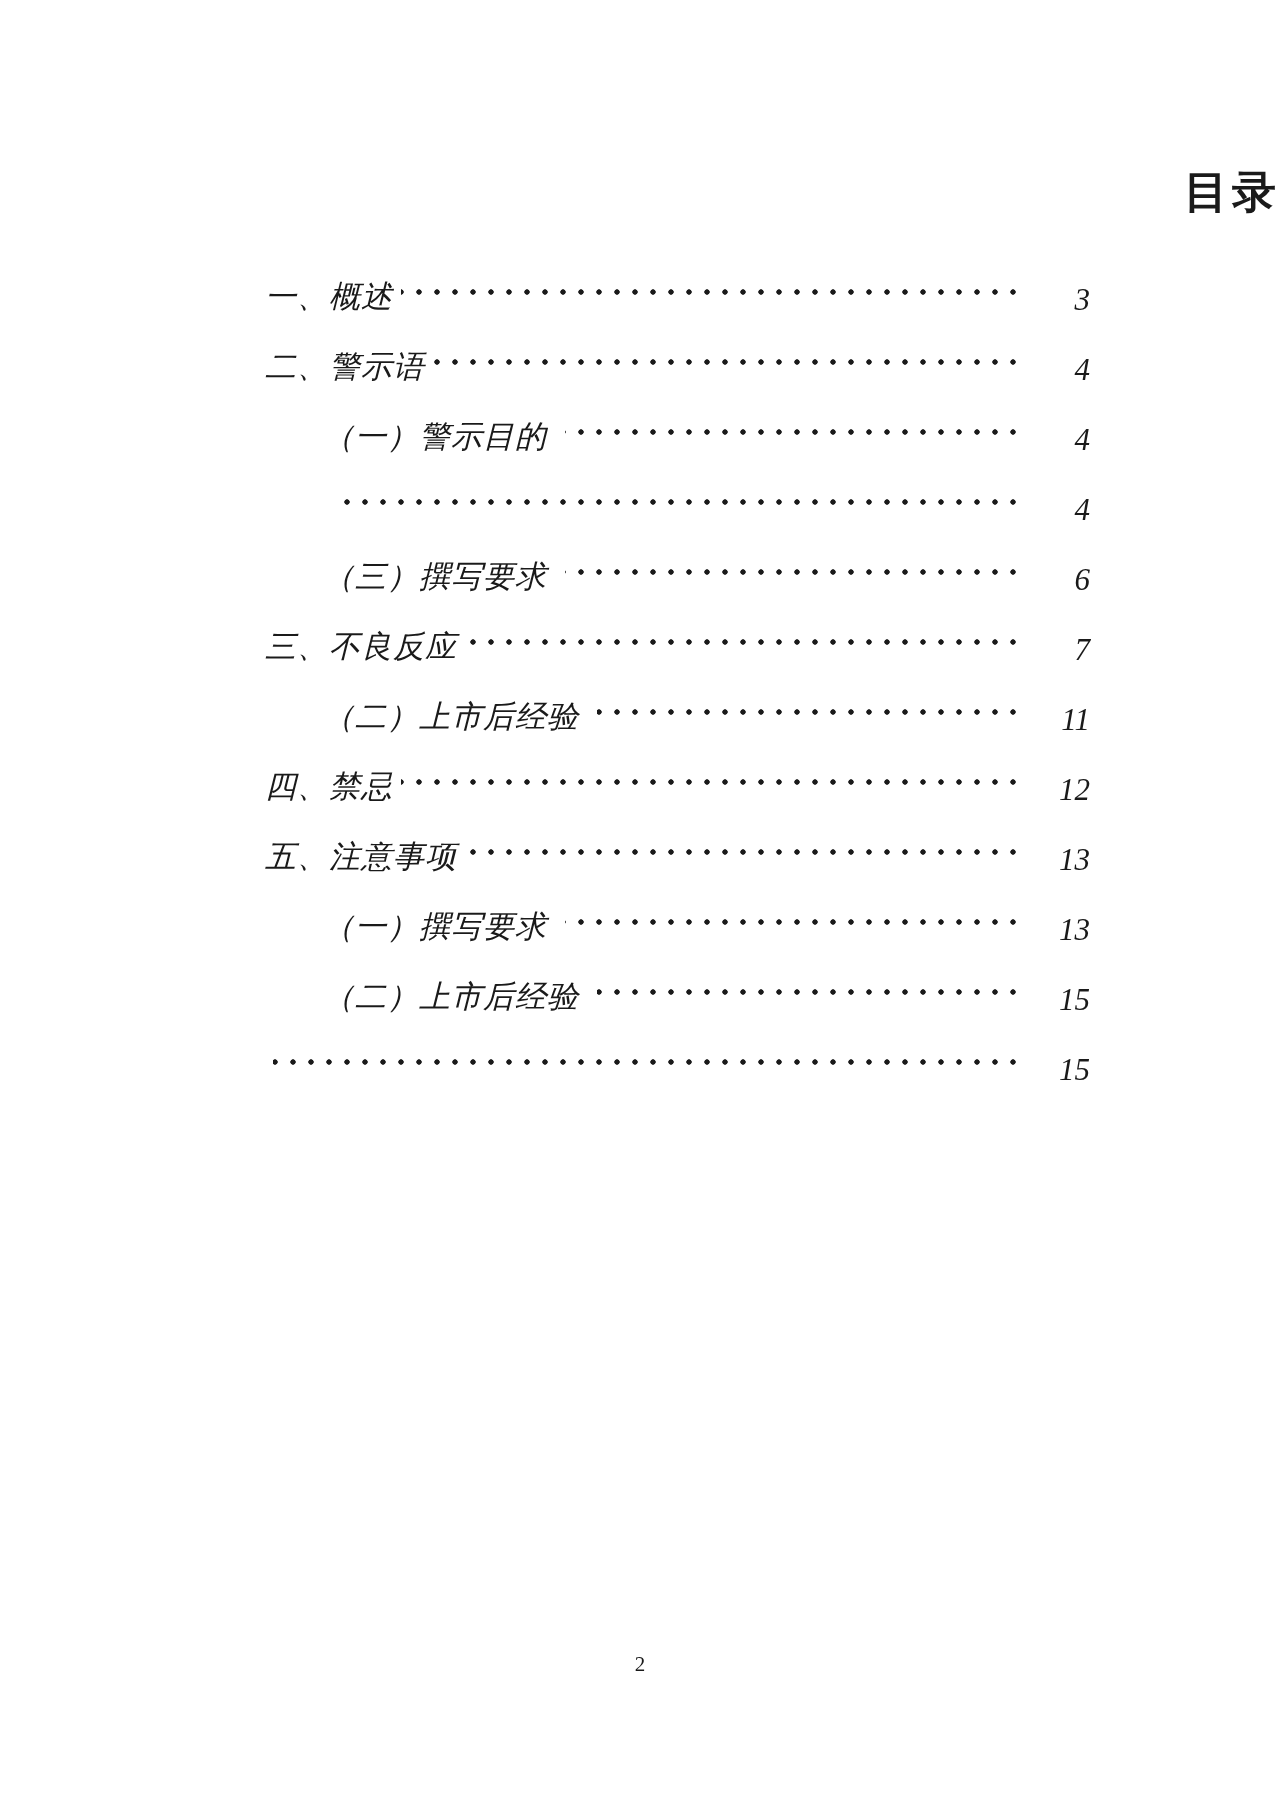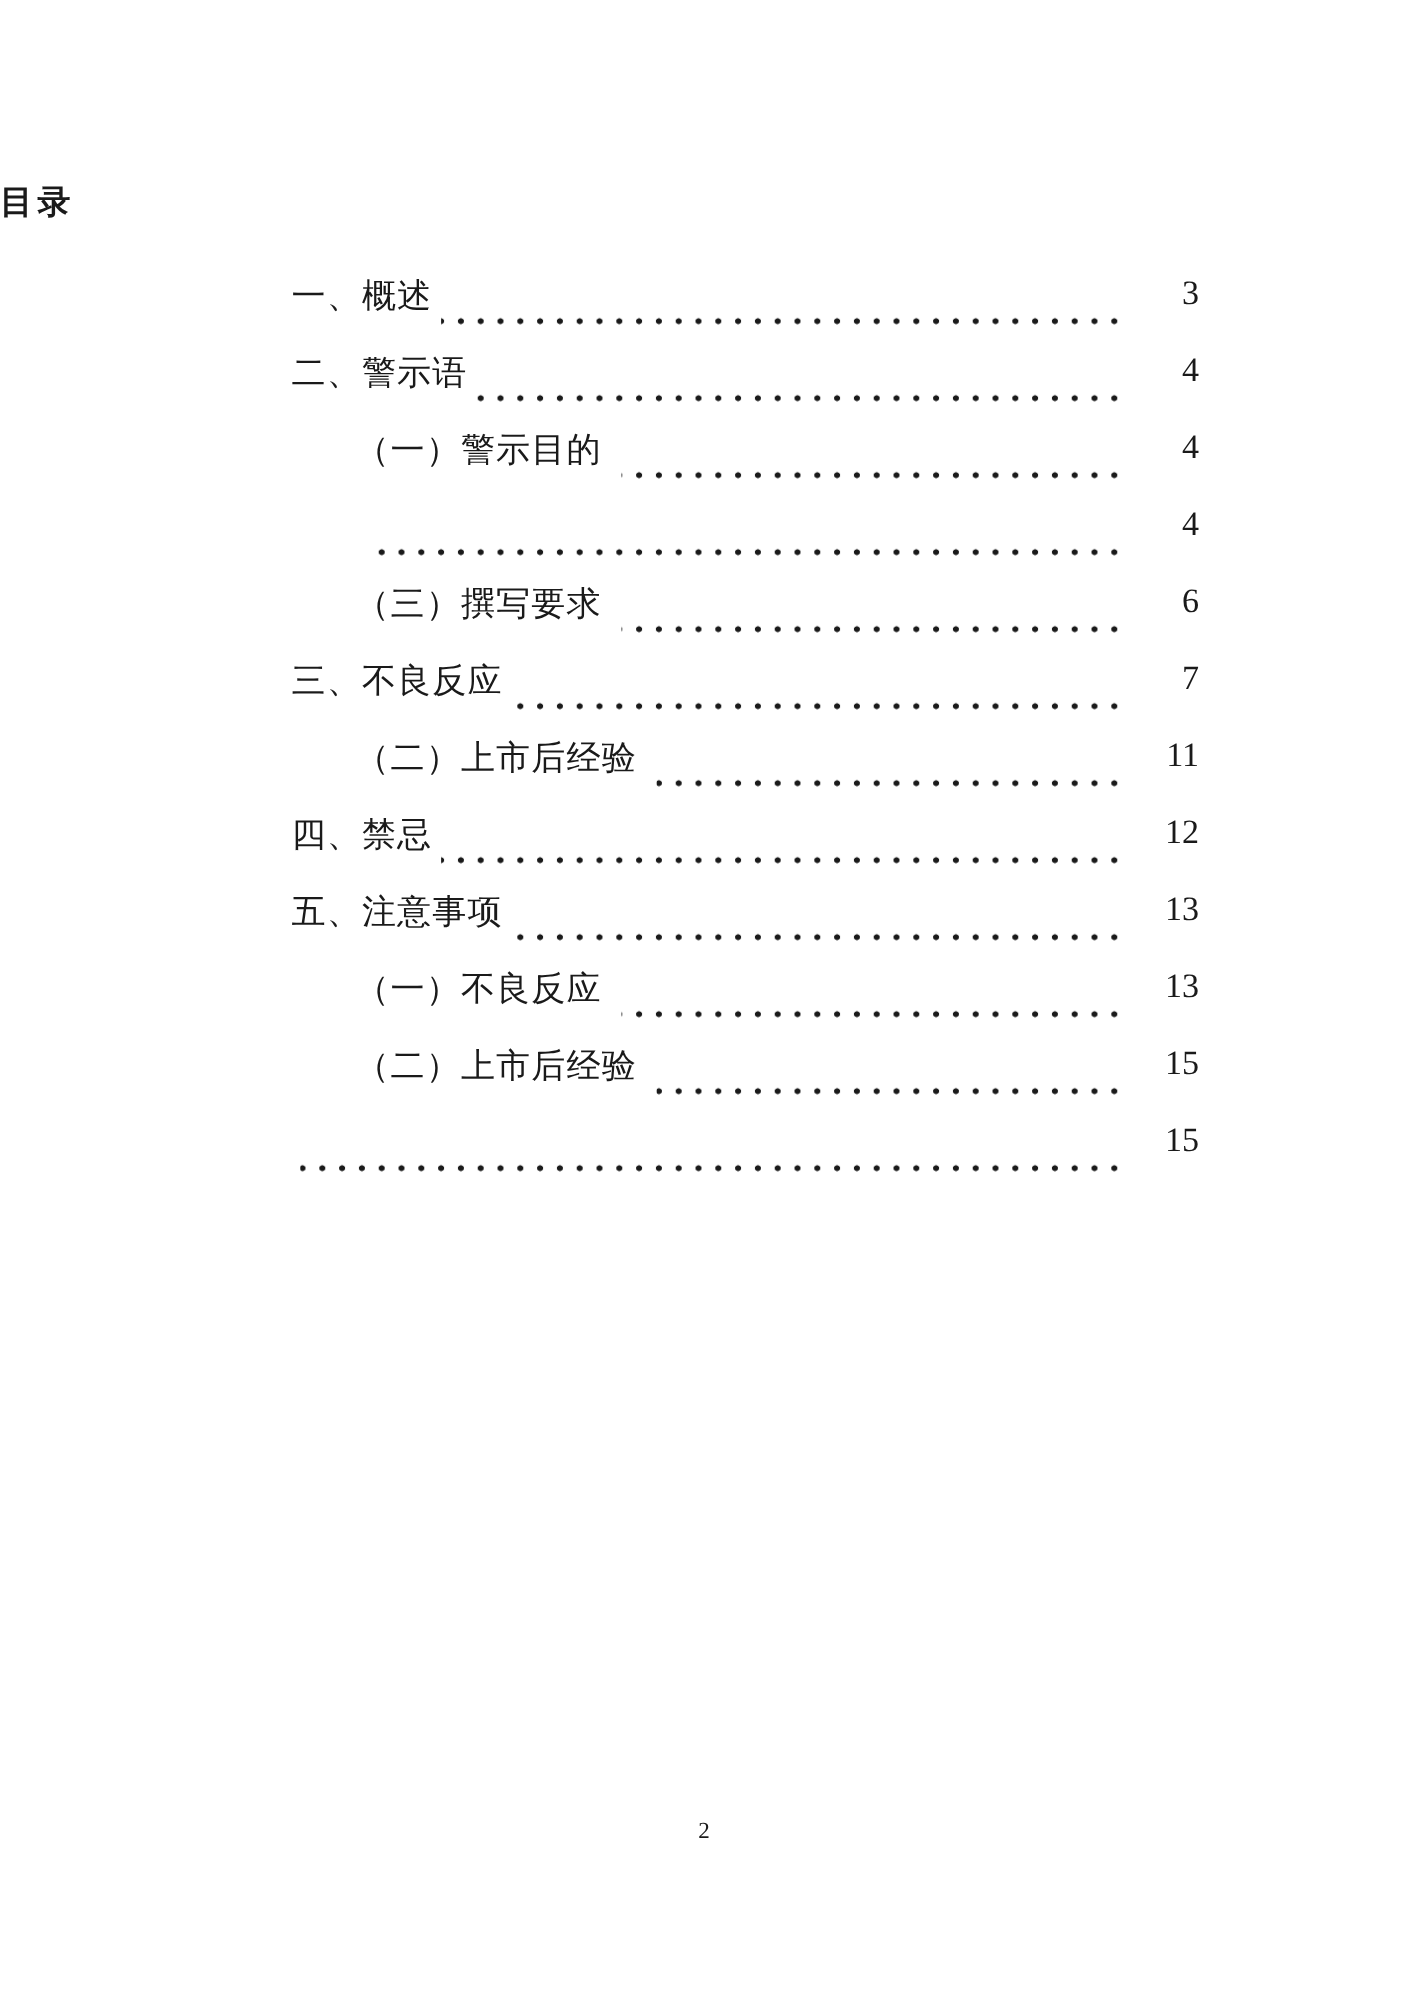--- a/index.html
+++ b/index.html
@@ -15,38 +15,39 @@
     position: absolute;
     inset: 0;
     background: #ffffff;
     overflow: hidden;
   }
   .doc-title {
     position: absolute;
     top: 168px;
     left: 0;
     width: 100%;
-    text-align: left;
-    font-size: 30px;
+    text-align: right;
+    font-size: 44px;
     font-weight: 700;
     letter-spacing: 4px;
     line-height: 1.15;
   }
   .toc {
     position: absolute;
     top: 248px;
     left: 265px;
     width: 825px;
   }
   .toc-row {
     display: flex;
-    align-items: flex-start;
+    align-items: flex-end;
     height: 70px;
     font-size: 31px;
     white-space: nowrap;
+    font-style: italic;
   }
   .toc-row.lvl2 { padding-left: 58px; }
   .toc-label {
     flex: none;
     letter-spacing: 1px;
   }
   .toc-leader {
     flex: 1 1 auto;
     align-self: stretch;
     margin-left: 8px;
@@ -117,21 +118,21 @@
     <span class="toc-label">四、禁忌</span>
     <span class="toc-leader"></span>
     <span class="toc-page">12</span>
   </div>
       <div class="toc-row">
     <span class="toc-label">五、注意事项</span>
     <span class="toc-leader"></span>
     <span class="toc-page">13</span>
   </div>
       <div class="toc-row lvl2">
-    <span class="toc-label">（一）不良反应</span>
+    <span class="toc-label">（一）撰写要求</span>
     <span class="toc-leader"></span>
     <span class="toc-page">13</span>
   </div>
       <div class="toc-row lvl2">
     <span class="toc-label">（二）上市后经验</span>
     <span class="toc-leader"></span>
     <span class="toc-page">15</span>
   </div>
       <div class="toc-row">
     <span class="toc-leader"></span>

